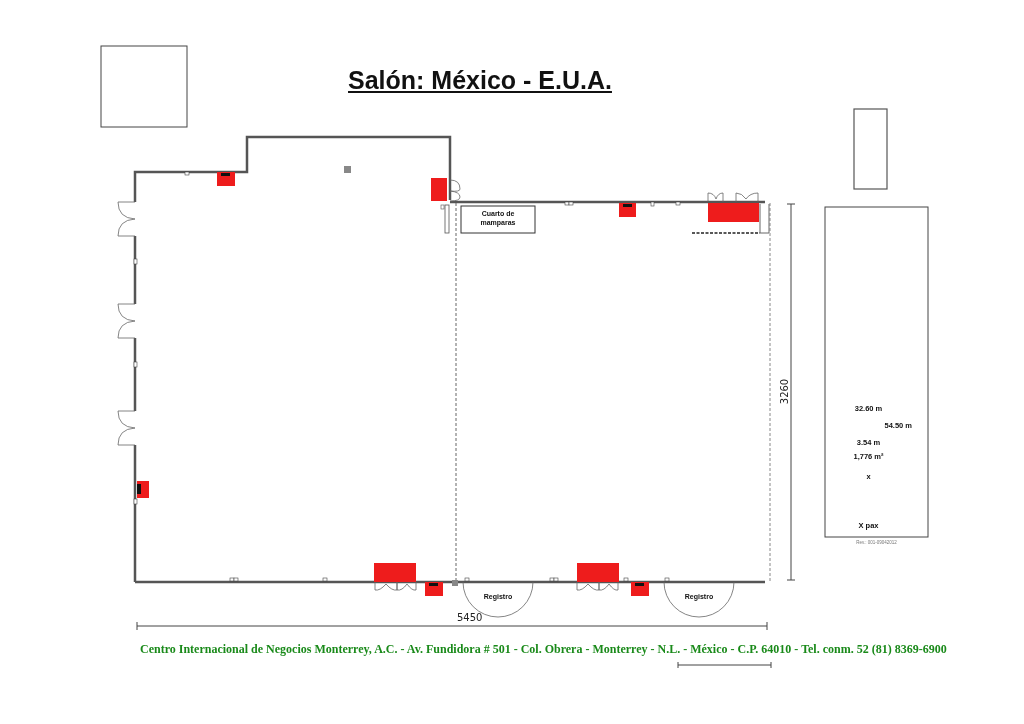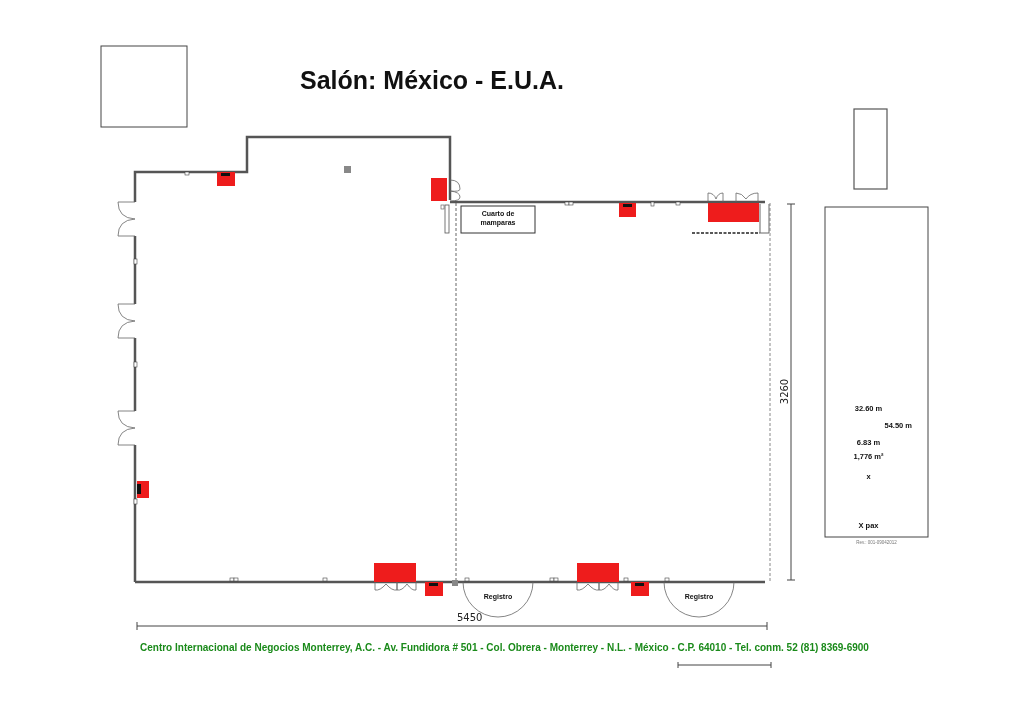--- a/index.html
+++ b/index.html
@@ -1,19 +1,19 @@
 <!DOCTYPE html>
 <html><head>
   <meta charset="utf-8">
   <style>
     html, body { margin: 0; padding: 0; background: #ffffff; }
     body { width: 1024px; height: 724px; position: relative; overflow: hidden; font-family: "Liberation Sans", sans-serif; }
     #plan { position: absolute; left: 0; top: 0; width: 1024px; height: 724px; }
-    .title { position: absolute; left: 300px; top: 66px; width: 360px; text-align: left; font-size: 25px; font-weight: bold; color: #111; font-family: "Liberation Sans", sans-serif; }
-    .footer { position: absolute; left: 140px; top: 642px; width: 600px; text-align: left; font-size: 10px; font-weight: bold; color: #1a8a1a; font-family: Liberation Sans, sans-serif; white-space: nowrap; }
+    .title { position: absolute; left: 300px; top: 66px; width: 360px; text-align: center; font-size: 25px; font-weight: bold; color: #111; font-family: "Liberation Sans", sans-serif; text-decoration: underline; }
+    .footer { position: absolute; left: 140px; top: 642px; width: 600px; text-align: left; font-size: 12px; font-weight: bold; color: #1a8a1a; font-family: Liberation Serif, serif; white-space: nowrap; }
     .info { position: absolute; left: 825px; width: 87px; text-align: center; font-size: 7.5px; font-weight: bold; color: #111; font-family: "Liberation Sans", sans-serif; }
     .rev { position: absolute; left: 825px; top: 540px; width: 103px; text-align: center; font-size: 4.5px; color: #777; font-family: "Liberation Sans", sans-serif; }
     .lbl { position: absolute; font-family: "Liberation Sans", sans-serif; font-weight: bold; color: #111; text-align: center; }
     .dim { position: absolute; font-family: "DejaVu Sans", sans-serif; font-size: 10px; color: #222; }
     .dim-v { transform: rotate(-90deg); transform-origin: center; }
   </style>
 </head>
 <body>
 
 <svg id="plan" viewBox="0 0 1024 724" xmlns="http://www.w3.org/2000/svg">
@@ -143,19 +143,19 @@
 </div>
 
 <div class="lbl" style="left:468px; top:593px; width:60px; font-size:7px;">Registro</div>
 <div class="lbl" style="left:669px; top:593px; width:60px; font-size:7px;">Registro</div>
 
 <div class="dim" style="left:417px; top:612px;margin-left:40px;">5450</div>
 <div class="dim dim-v" style="left:772px; top:386px;">3260</div>
 
 <div class="info" style="top:404px;">32.60 m</div>
 <div class="info" style="top:421px;text-align:right;">54.50 m</div>
-<div class="info" style="top:438px;">6.83 m</div>
+<div class="info" style="top:438px;">3.54 m</div>
 <div class="info" style="top:452px;">1,776 m²</div>
 <div class="info" style="top:472px;">x</div>
 <div class="info" style="top:521px;">X pax</div>
 <div class="rev">Rev.: 001-09042012</div>
 
 <div class="footer">Centro Internacional de Negocios Monterrey, A.C. - Av. Fundidora # 501 - Col. Obrera - Monterrey - N.L. - México - C.P. 64010 - Tel. conm. 52 (81) 8369-6900</div>
 
 </body></html>

